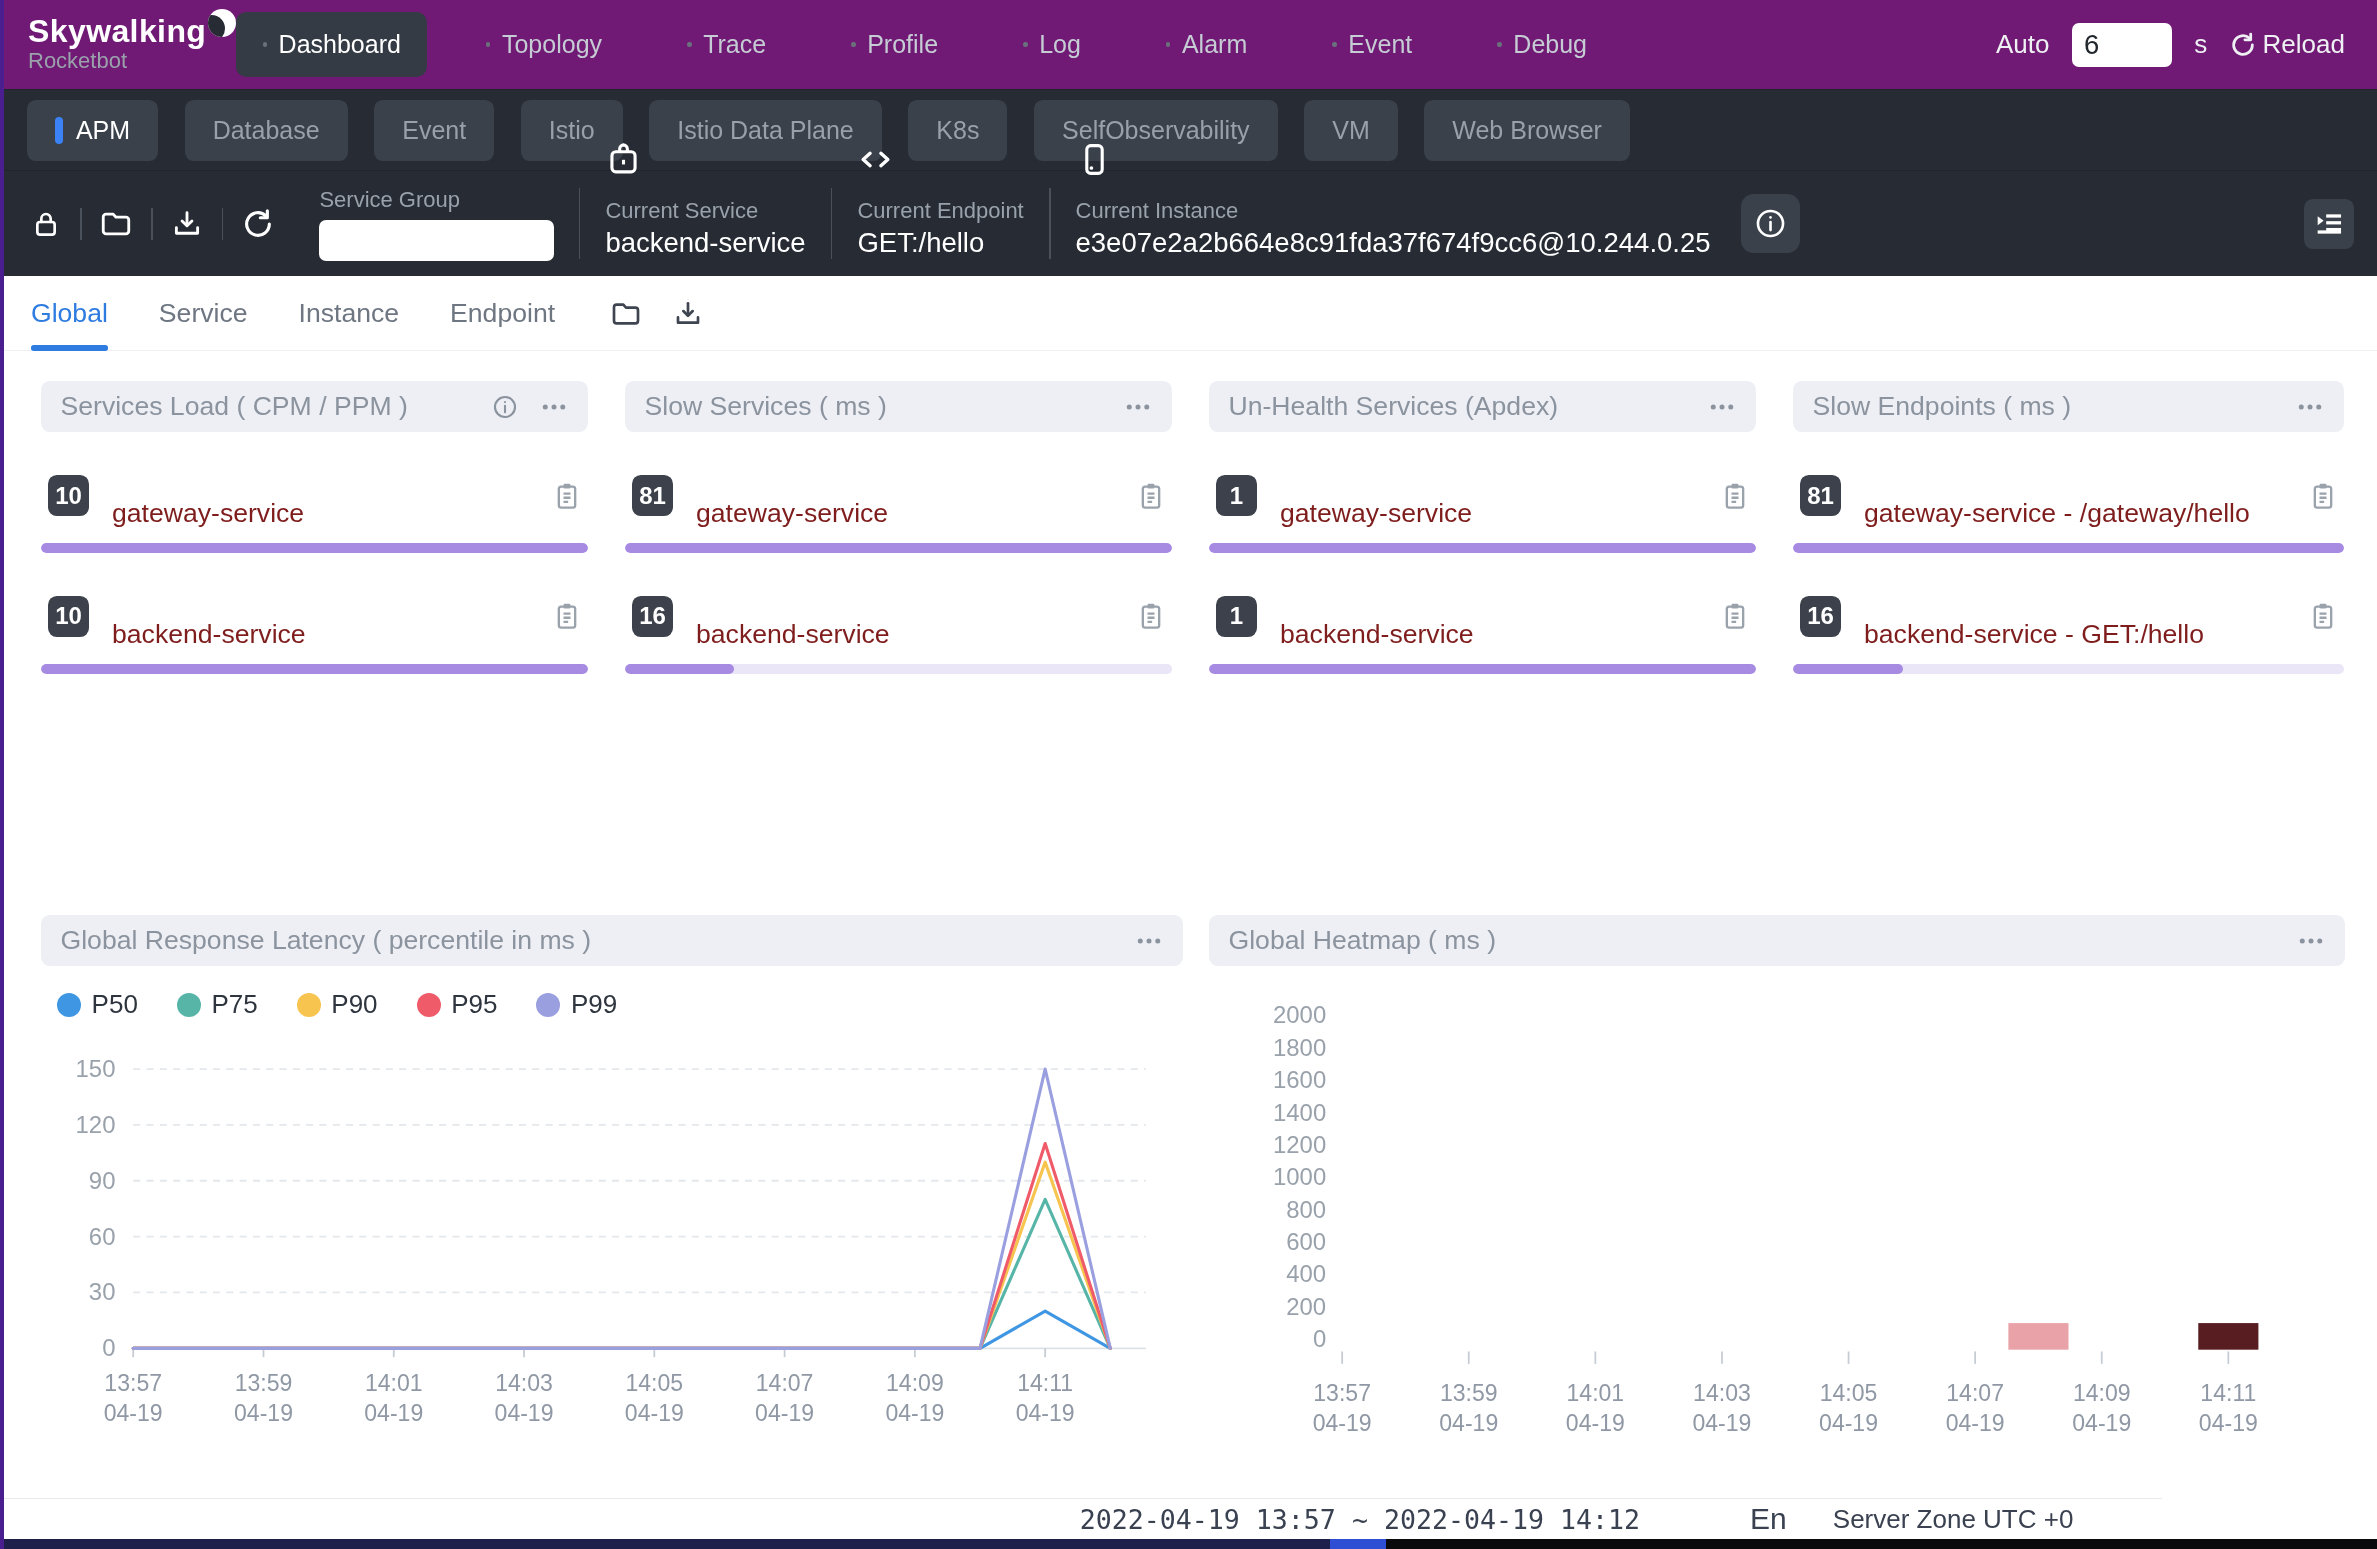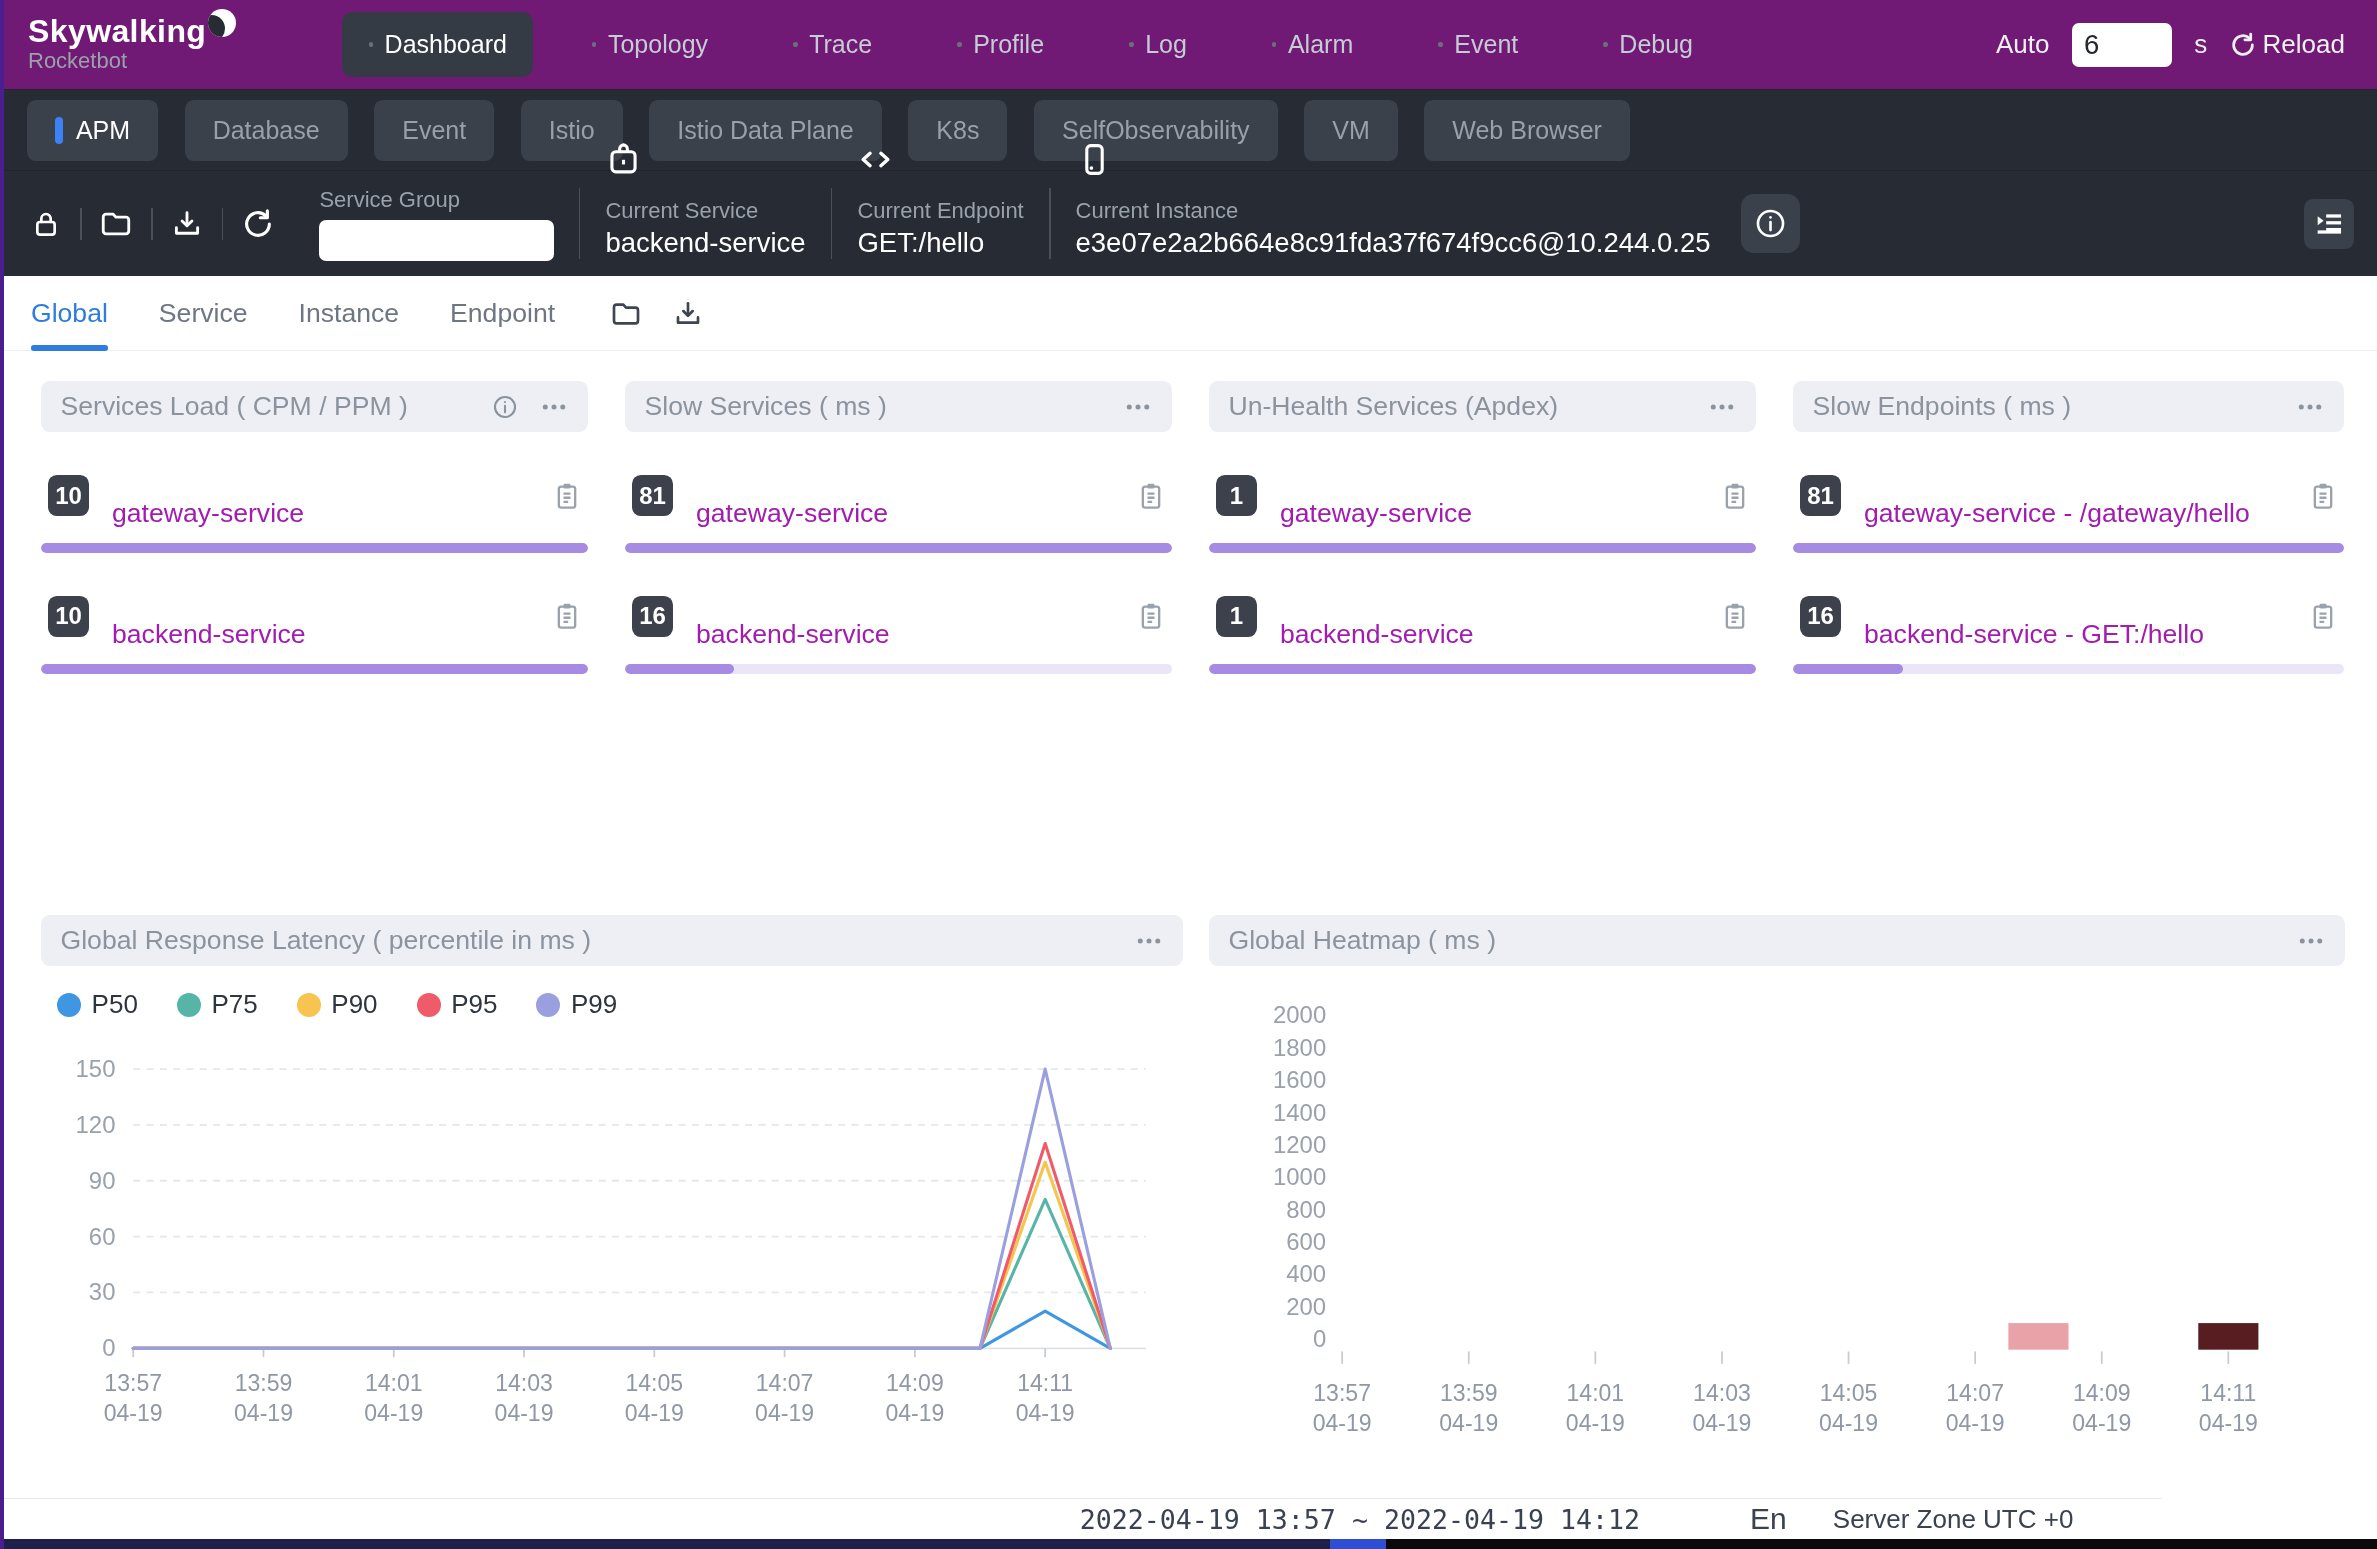--- a/index.html
+++ b/index.html
@@ -9,21 +9,21 @@
 
   
   .topnav{position:absolute;left:0;top:0;width:2377px;height:89px;background:#701a75;
           display:flex;align-items:center;z-index:5;}
   .logo{display:flex;flex-direction:column;margin-left:28px;cursor:pointer;}
   .logo-line{display:flex;align-items:flex-start;gap:1.8px;}
   .logo-title{color:#fff;font-size:32px;font-weight:bold;letter-spacing:0.4px;line-height:32px;}
   .crescent{width:28px;height:28px;border-radius:50%;background:#fff;position:relative;overflow:hidden;margin-top:-5.3px;}
   .crescent::after{content:"";position:absolute;left:-9.8px;top:6.2px;width:26.6px;height:26.6px;border-radius:50%;background:#272c34;}
   .logo-sub{color:#9aa1ab;font-size:22px;margin-top:1.8px;}
-  .nav-items{display:flex;align-items:center;margin-left:106px;gap:32px;}
+  .nav-items{display:flex;align-items:center;gap:32px;}
   .nav-item{display:flex;align-items:center;gap:11.5px;color:#c6ccd4;font-size:25px;
             padding:17.7px 26.6px;border-radius:10.6px;cursor:pointer;white-space:nowrap;}
   .nav-item .dot{width:4.4px;height:4.4px;border-radius:50%;background:#6a717b;flex:0 0 auto;}
   .nav-item.active{background:#343b45;color:#ffffff;}
   .topnav-right{margin-left:auto;display:flex;align-items:center;gap:22px;margin-right:32px;color:#eef0f3;font-size:26px;}
   .auto-input{width:76px;height:44px;background:#fff;border:none;border-radius:7px;font-size:27.5px;
               padding:0 12.4px;color:#23272e;outline:none;font-family:"Liberation Sans",sans-serif;}
   .reload{display:flex;align-items:center;gap:5.3px;cursor:pointer;}
   .icon{display:inline-flex;align-items:center;justify-content:center;}
   .icon svg{display:block;}
@@ -66,21 +66,21 @@
 
   
   .card{position:absolute;background:#fff;}
   .card-head{height:51px;background:#edeff4;border-radius:8.9px;display:flex;align-items:center;padding:0 19.5px;}
   .card-title{color:#8b939e;font-size:26.6px;flex:1;white-space:nowrap;overflow:hidden;}
   .card-head .icon{color:#8b939e;cursor:pointer;}
   .card-head .gap{width:19.5px;}
   .metric-row{display:flex;align-items:center;margin-top:30px;padding:0 7px;}
   .badge{min-width:41px;height:41px;background:#3c414b;border-radius:8.9px;color:#fff;font-size:24px;font-weight:bold;
          display:flex;align-items:center;justify-content:center;padding:0 7px;box-sizing:border-box;}
-  .metric-name{font-size:26.6px;color:#a21caf;margin-left:23px;flex:1;white-space:nowrap;overflow:hidden;margin-top:36px;}
+  .metric-name{font-size:26.6px;color:#7f1d1d;margin-left:23px;flex:1;white-space:nowrap;overflow:hidden;margin-top:36px;}
   .copy-btn{color:#9aa2ac;cursor:pointer;}
   .bar-track{height:9.8px;border-radius:5.3px;background:#eae6f8;margin-top:14px;overflow:hidden;}
   .bar-fill{height:100%;border-radius:5.3px;background:#a78ae2;width:0%;}
 
   .legend{display:flex;align-items:center;gap:39px;padding:23px 0 0 16px;}
   .legend-item{display:flex;align-items:center;gap:10.6px;cursor:pointer;}
   .legend-dot{width:24px;height:24px;border-radius:50%;background:#ccc;}
   .legend-label{font-size:26px;color:#2f353f;}
 
   

